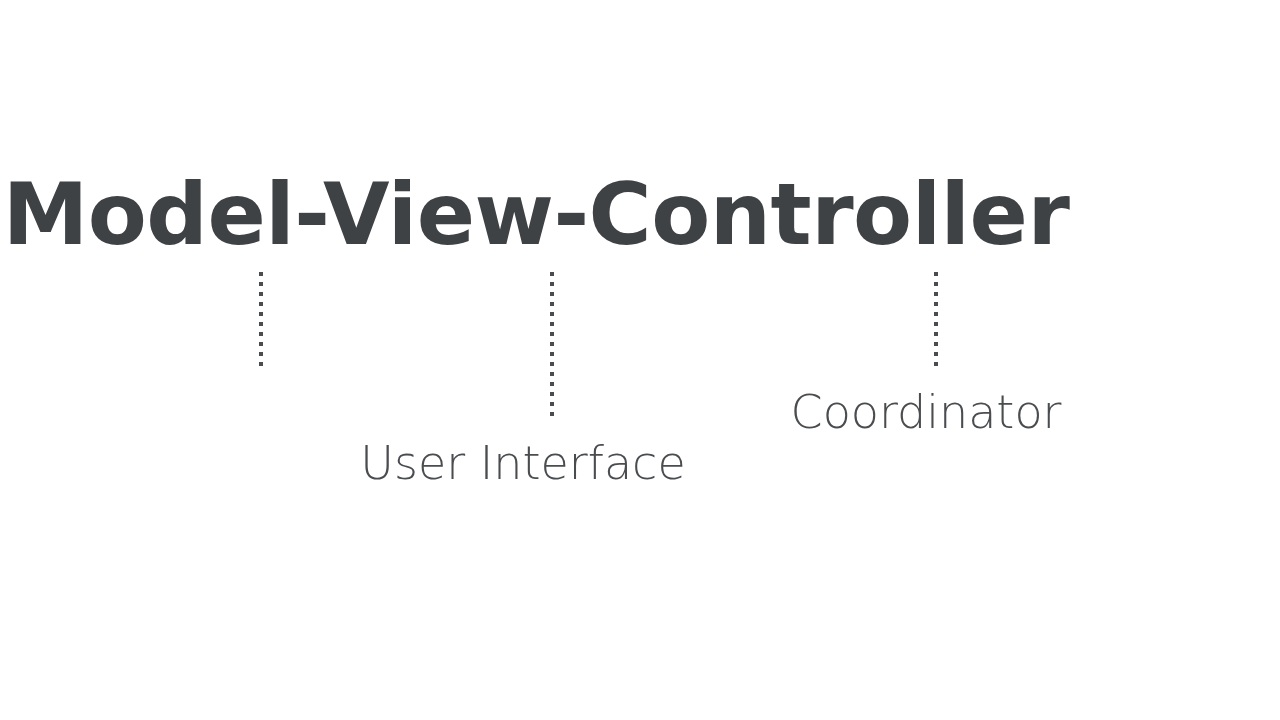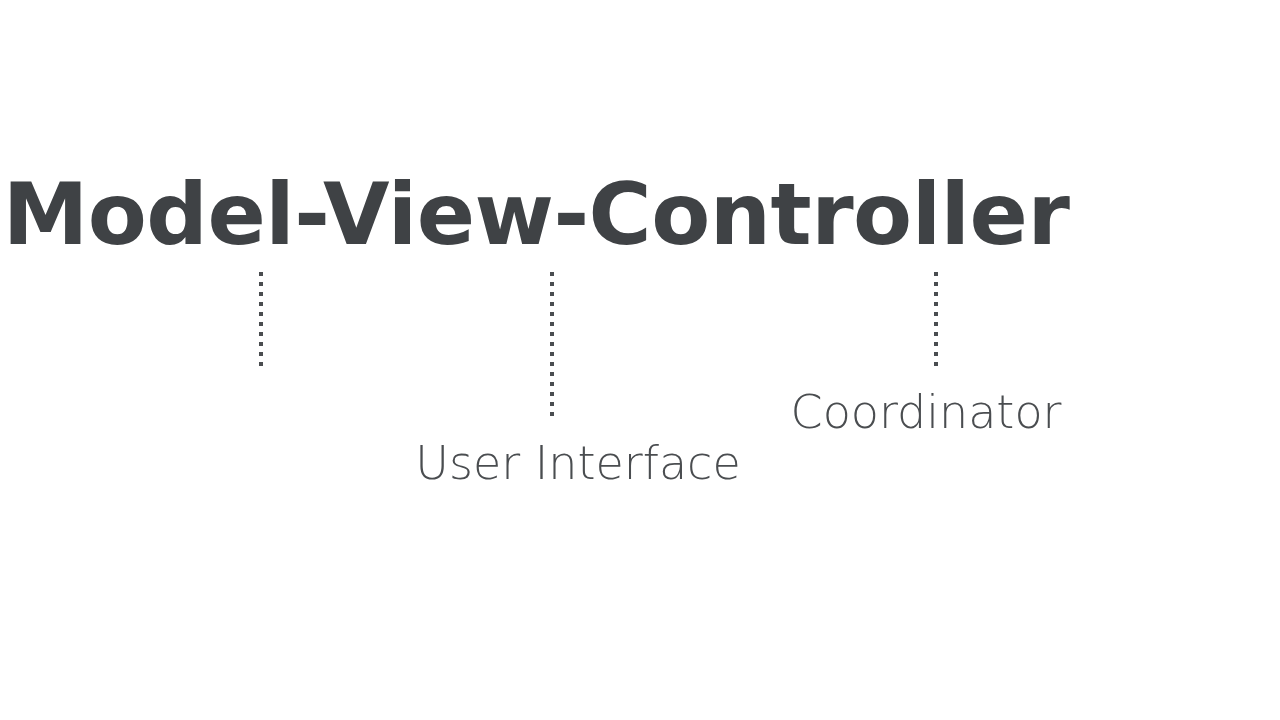--- a/index.html
+++ b/index.html
@@ -64,21 +64,21 @@
     font-size: 46px;
     font-weight: 300;
     line-height: 52px;
     color: #4a4d50;
     white-space: nowrap;
     text-align: center;
     transform: translateX(-50%);
   }
 
   .label.l1 { left: 252px; top: 386px; }
-  .label.l2 { left: 578px; top: 437px; text-align: right; }
+  .label.l2 { left: 523px; top: 437px; text-align: right; }
   .label.l3 { left: 926px; top: 386px; }
 </style>
 </head>
 <body>
 
 <div id="slide">
 
   <div class="title">Model-View-Controller</div>
 
   <div class="connector c1"></div>

